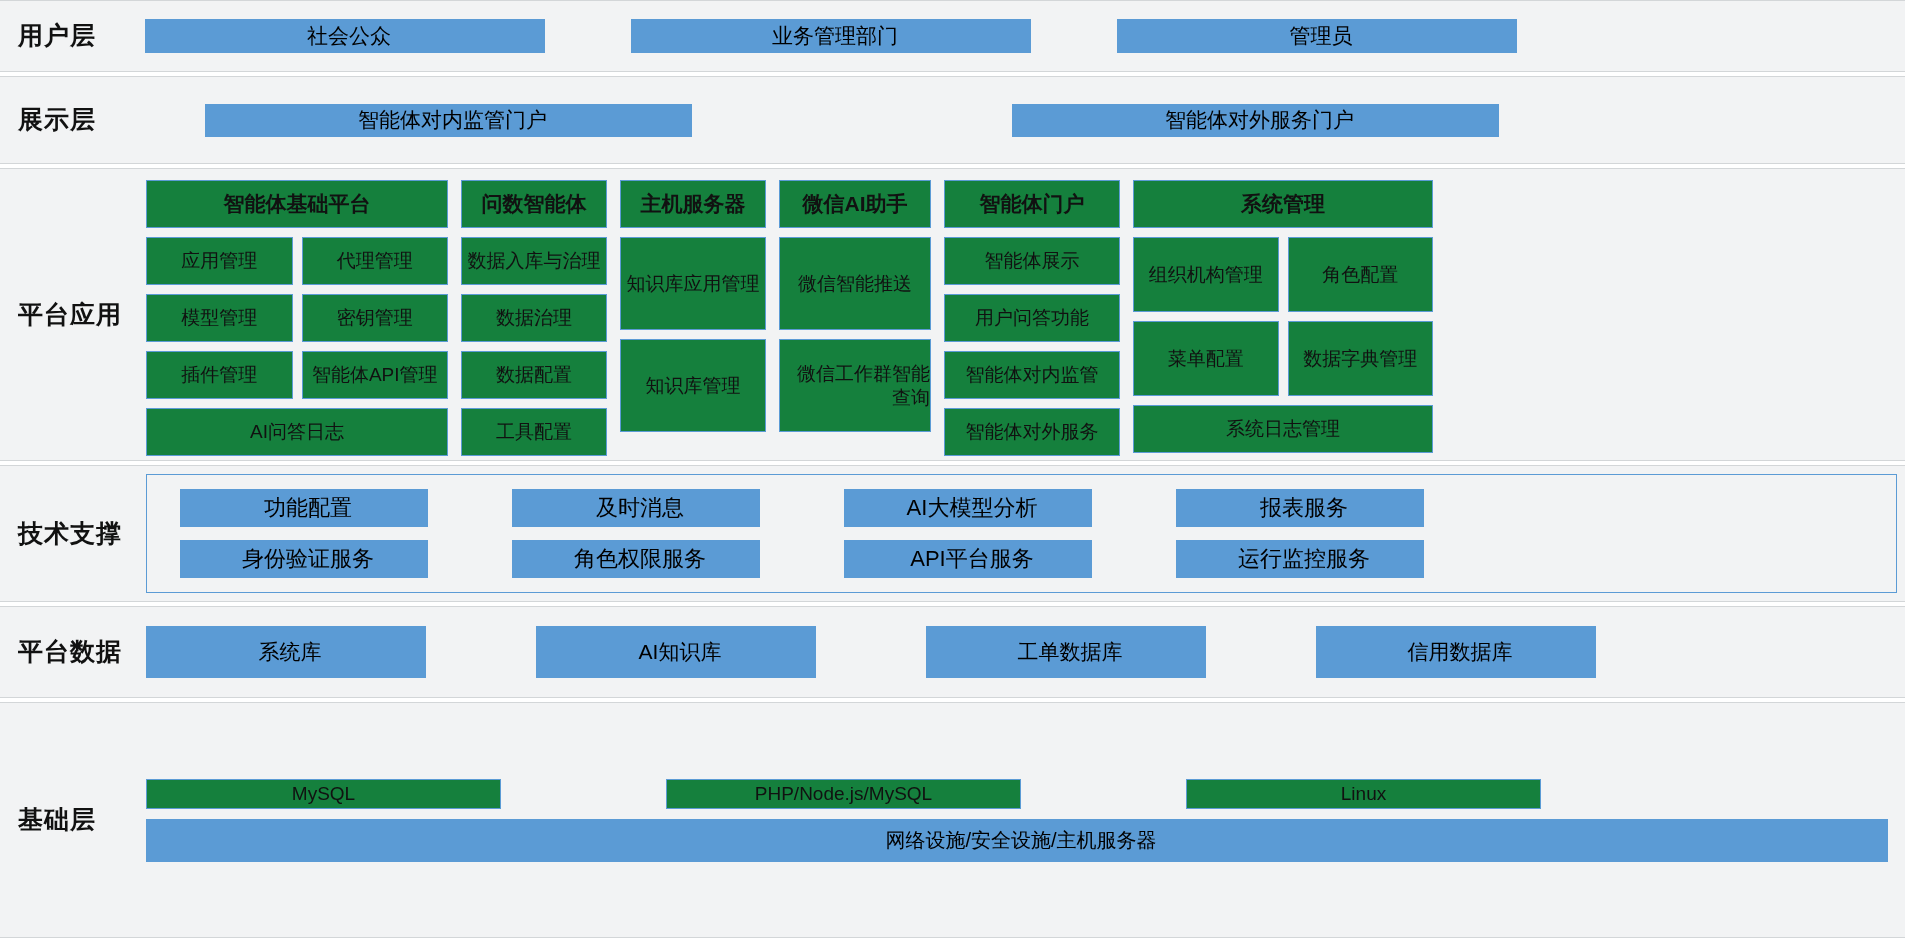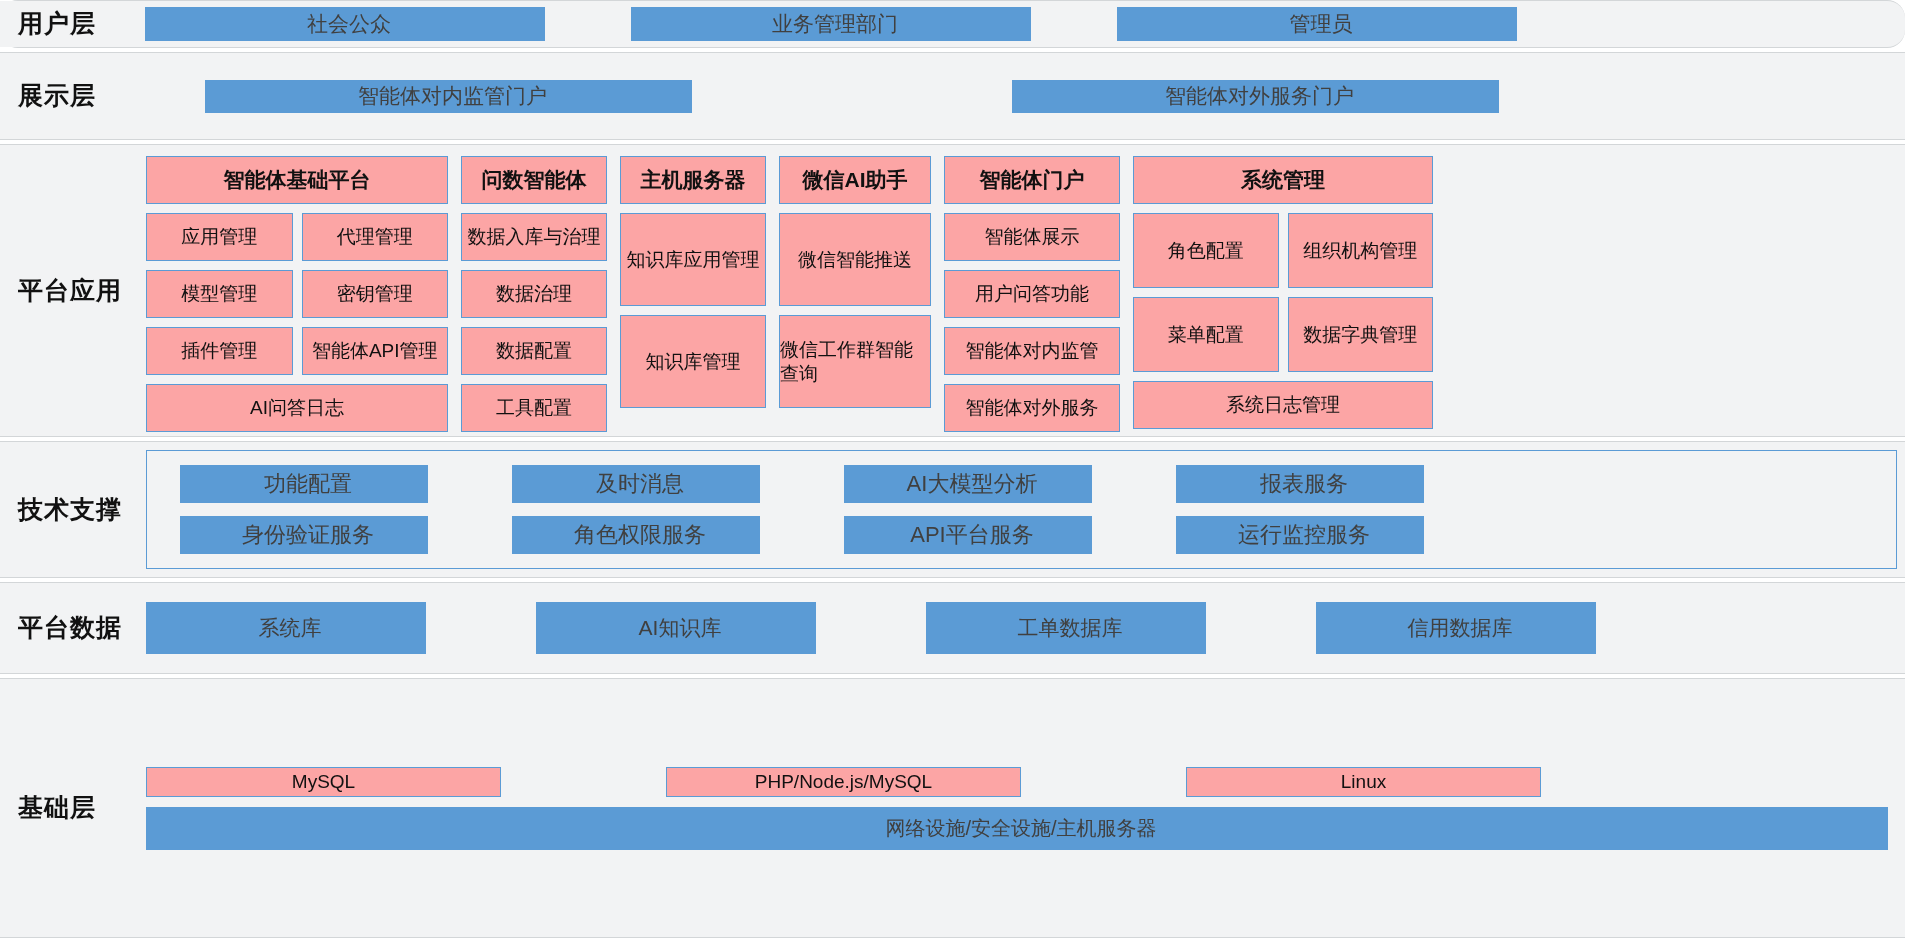--- a/index.html
+++ b/index.html
@@ -31,42 +31,42 @@
     color:#111;
     background:#f2f3f4;
   }
   .band-label span{display:block;}
   .band-body{flex:1;display:flex;align-items:center;box-sizing:border-box;}
 
   
   .bbox{
     background:#5b9bd5;
     border:1px solid #5b9bd5;
-    color:#404040;
+    color:#000000;
     display:flex;align-items:center;justify-content:center;
     text-align:center;
     font-size:21px;
     box-sizing:border-box;
     padding-left:8px;
   }
   
   .gbox{
-    background:#fca5a5;
+    background:#15803d;
     border:1px solid #5b9bd5;
     color:#111;
     display:flex;align-items:center;justify-content:center;
-    text-align:left;
+    text-align:right;
     font-size:19px;
     line-height:1.22;
     box-sizing:border-box;
   }
   .gbox.head{font-weight:bold;font-size:21px;}
 
   
-  .user-band{height:48px;border-radius:18px;}
+  .user-band{height:72px;}
   .user-band .band-body{justify-content:flex-start;gap:86px;padding-left:13px;}
   .user-band .bbox{width:400px;height:34px;}
 
   
   .pres-band{height:88px;}
   .pres-band .band-body{justify-content:flex-start;gap:320px;padding-left:73px;}
   .pres-band .bbox{width:487px;height:33px;}
 
   
   .plat-band{height:293px;}
@@ -215,22 +215,22 @@
           <div class="gbox h-cell">智能体对内监管</div>
         </div>
         <div class="row">
           <div class="gbox h-cell">智能体对外服务</div>
         </div>
       </div>
 
       <div class="app-col col-w6">
         <div class="gbox head h-head">系统管理</div>
         <div class="row">
+          <div class="gbox h-tall2">组织机构管理</div>
           <div class="gbox h-tall2">角色配置</div>
-          <div class="gbox h-tall2">组织机构管理</div>
         </div>
         <div class="row">
           <div class="gbox h-tall2">菜单配置</div>
           <div class="gbox h-tall2">数据字典管理</div>
         </div>
         <div class="row">
           <div class="gbox h-cell">系统日志管理</div>
         </div>
       </div>
 

